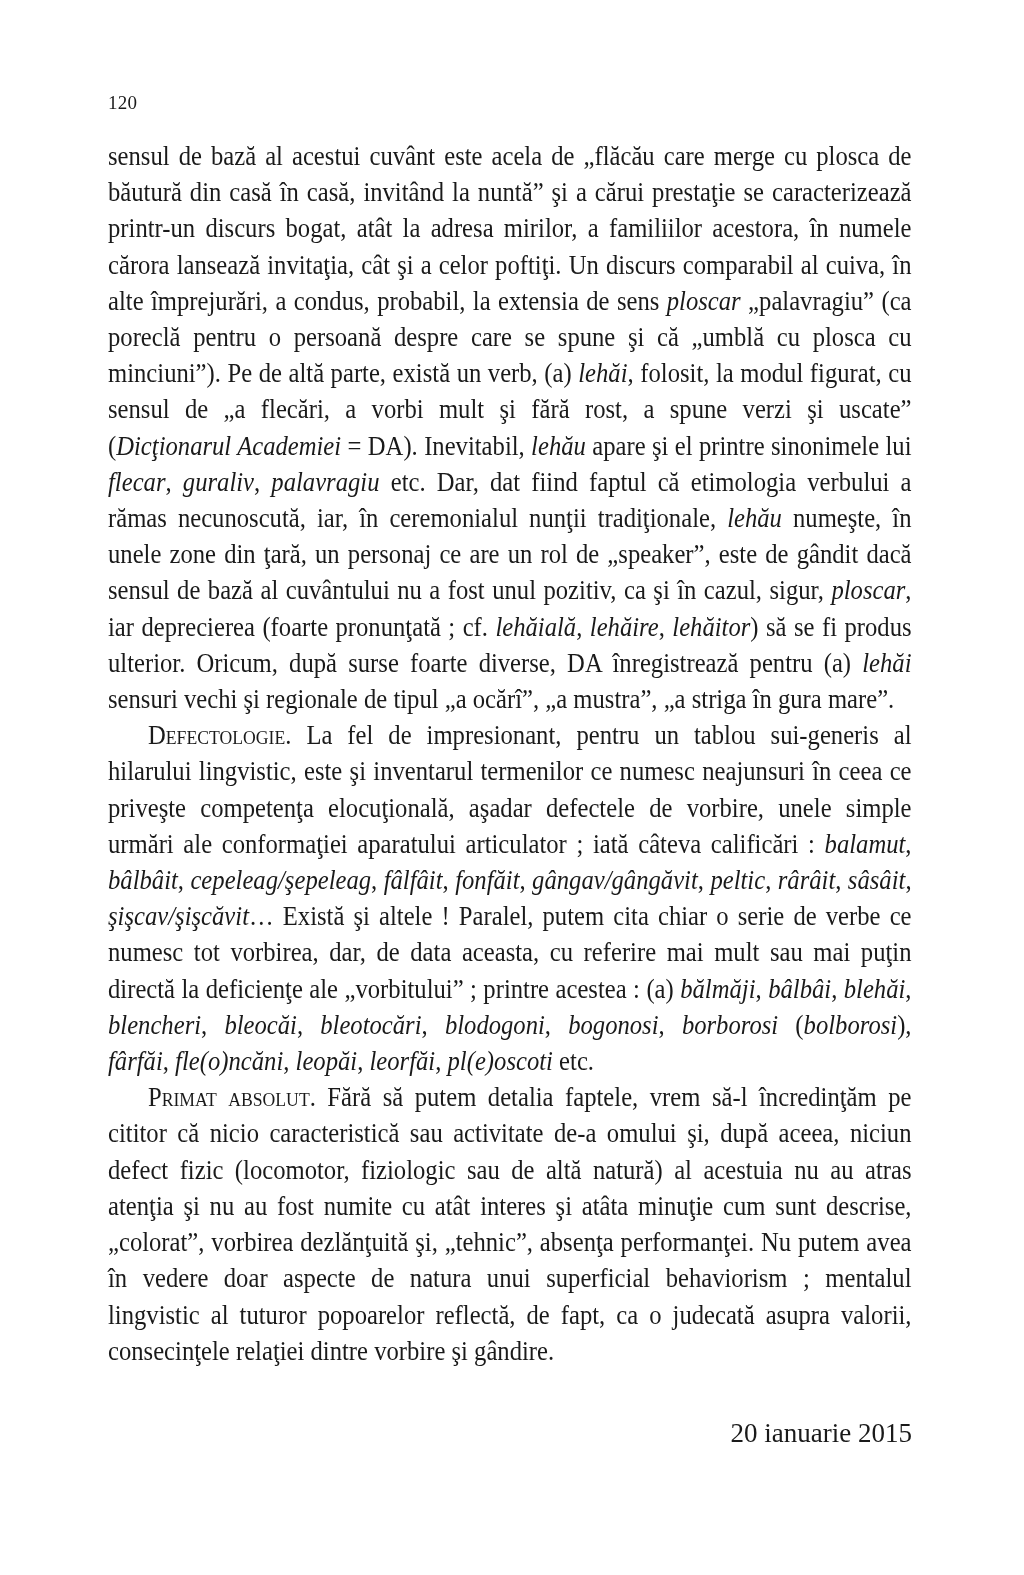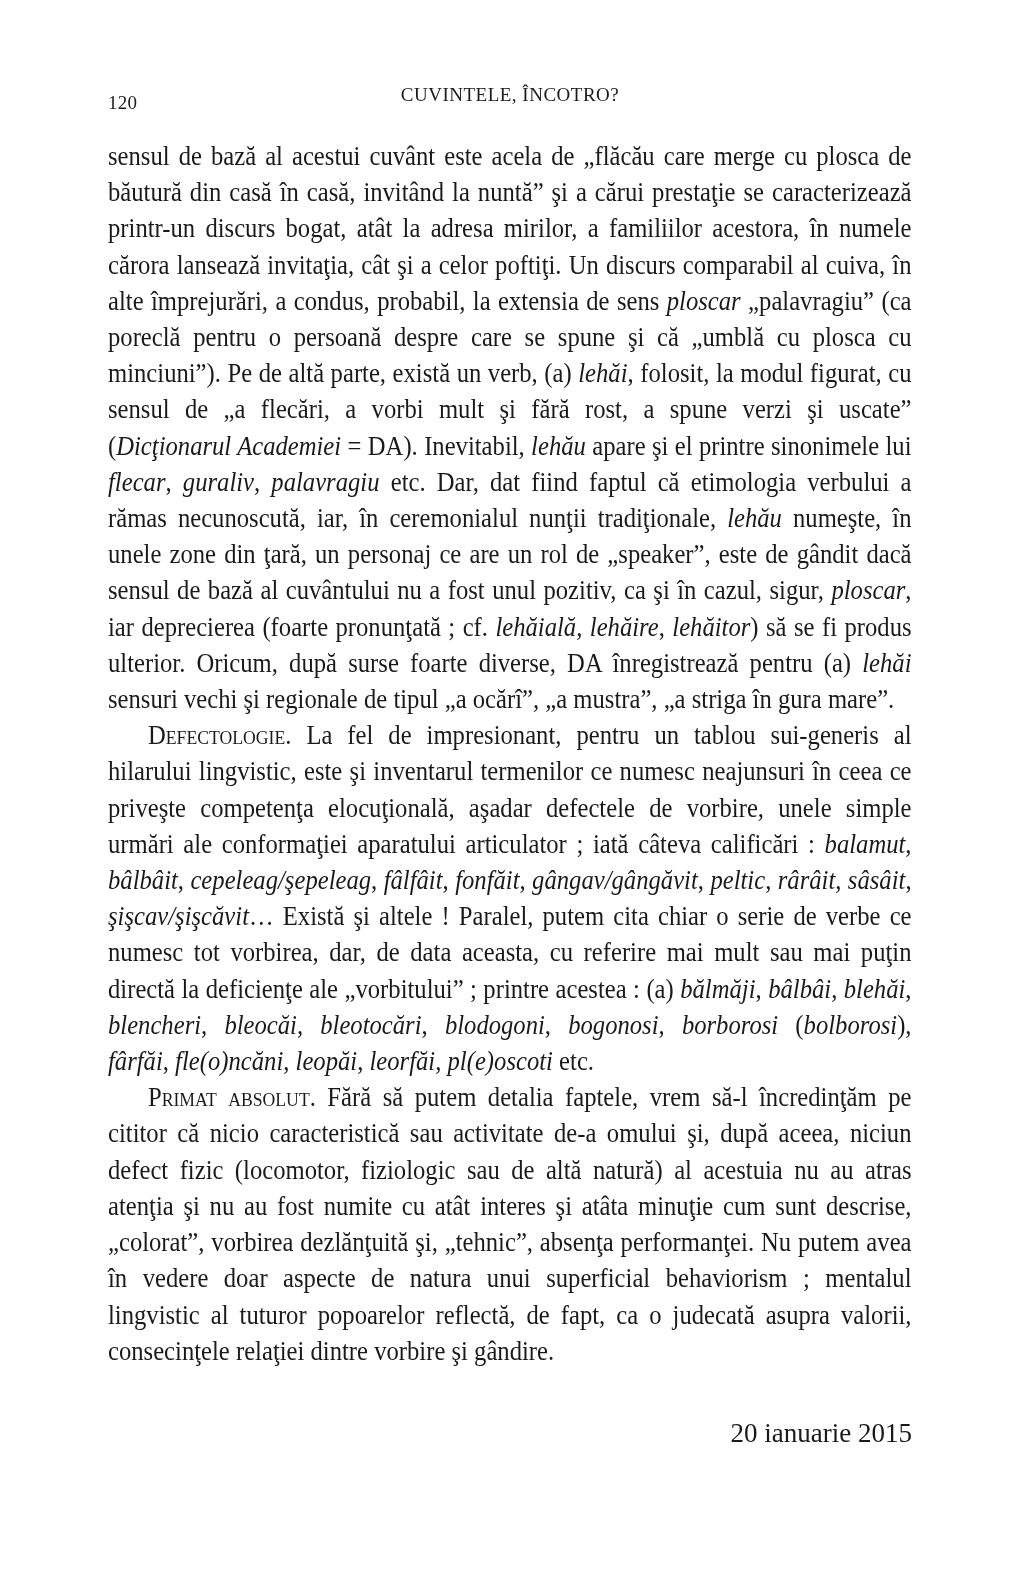--- a/index.html
+++ b/index.html
@@ -24,21 +24,20 @@
   .date {
     position: absolute; top: 1418px; right: 112px;
     font-size: 27px; 
   }
 </style>
 </head>
 <body>
 
 <div class="running-head">
   <span class="page-number">120</span>
-  <span class="running-title">CUVINTELE, ÎNCOTRO?</span>
 </div>
 
 <div class="body-text">
   <p><span>sensul de bază al acestui cuvânt este acela de „flăcău care merge cu plosca de băutură din casă în casă, invitând la nuntă” şi a cărui prestaţie se caracterizează printr-un discurs bogat, atât la adresa mirilor, a familiilor acestora, în numele cărora lansează invitaţia, cât şi a celor poftiţi. Un discurs comparabil al cuiva, în alte împrejurări, a condus, probabil, la extensia de sens </span><em>ploscar</em><span> „palavragiu” (ca poreclă pentru o persoană despre care se spune şi că „umblă cu plosca cu minciuni”). Pe de altă parte, există un verb, (a) </span><em>lehăi</em><span>, folosit, la modul figurat, cu sensul de „a flecări, a vorbi mult şi fără rost, a spune verzi şi uscate” (</span><em>Dicţionarul Academiei</em><span> = DA). Inevitabil, </span><em>lehău</em><span> apare şi el printre sinonimele lui </span><em>flecar</em><span>, </span><em>guraliv</em><span>, </span><em>palavragiu</em><span> etc. Dar, dat fiind faptul că etimologia verbului a rămas necunoscută, iar, în ceremonialul nunţii tradiţionale, </span><em>lehău</em><span> numeşte, în unele zone din ţară, un personaj ce are un rol de „speaker”, este de gândit dacă sensul de bază al cuvântului nu a fost unul pozitiv, ca şi în cazul, sigur, </span><em>ploscar</em><span>, iar deprecierea (foarte pronunţată ; cf. </span><em>lehăială</em><span>, </span><em>lehăire</em><span>, </span><em>lehăitor</em><span>) să se fi produs ulterior. Oricum, după surse foarte diverse, DA înregistrează pentru (a) </span><em>lehăi</em><span> sensuri vechi şi regionale de tipul „a ocărî”, „a mustra”, „a striga în gura mare”.</span></p>
   <p class="indent"><span class="sc">Defectologie</span><span>. La fel de impresionant, pentru un tablou sui-generis al hilarului lingvistic, este şi inventarul termenilor ce numesc neajunsuri în ceea ce priveşte competenţa elocuţională, aşadar defectele de vorbire, unele simple urmări ale conformaţiei aparatului articulator ; iată câteva calificări : </span><em>balamut</em><span>, </span><em>bâlbâit</em><span>, </span><em>cepeleag/şepeleag</em><span>, </span><em>fâlfâit</em><span>, </span><em>fonfăit</em><span>, </span><em>gângav/gângăvit</em><span>, </span><em>peltic</em><span>, </span><em>rârâit</em><span>, </span><em>sâsâit</em><span>, </span><em>şişcav/şişcăvit</em><span>… Există şi altele ! Paralel, putem cita chiar o serie de verbe ce numesc tot vorbirea, dar, de data aceasta, cu referire mai mult sau mai puţin directă la deficienţe ale „vorbitului” ; printre acestea : (a) </span><em>bălmăji</em><span>, </span><em>bâlbâi</em><span>, </span><em>blehăi</em><span>, </span><em>blencheri</em><span>, </span><em>bleocăi</em><span>, </span><em>bleotocări</em><span>, </span><em>blodogoni</em><span>, </span><em>bogonosi</em><span>, </span><em>borborosi</em><span> (</span><em>bolborosi</em><span>), </span><em>fârfăi</em><span>, </span><em>fle(o)ncăni</em><span>, </span><em>leopăi</em><span>, </span><em>leorfăi</em><span>, </span><em>pl(e)oscoti</em><span> etc.</span></p>
   <p class="indent"><span class="sc">Primat absolut</span><span>. Fără să putem detalia faptele, vrem să-l încredinţăm pe cititor că nicio caracteristică sau activitate de-a omului şi, după aceea, niciun defect fizic (locomotor, fiziologic sau de altă natură) al acestuia nu au atras atenţia şi nu au fost numite cu atât interes şi atâta minuţie cum sunt descrise, „colorat”, vorbirea dezlănţuită şi, „tehnic”, absenţa performanţei. Nu putem avea în vedere doar aspecte de natura unui superficial behaviorism ; mentalul lingvistic al tuturor popoarelor reflectă, de fapt, ca o judecată asupra valorii, consecinţele relaţiei dintre vorbire şi gândire.</span></p>
 </div>
 
 <div class="date">20 ianuarie 2015</div>
 

